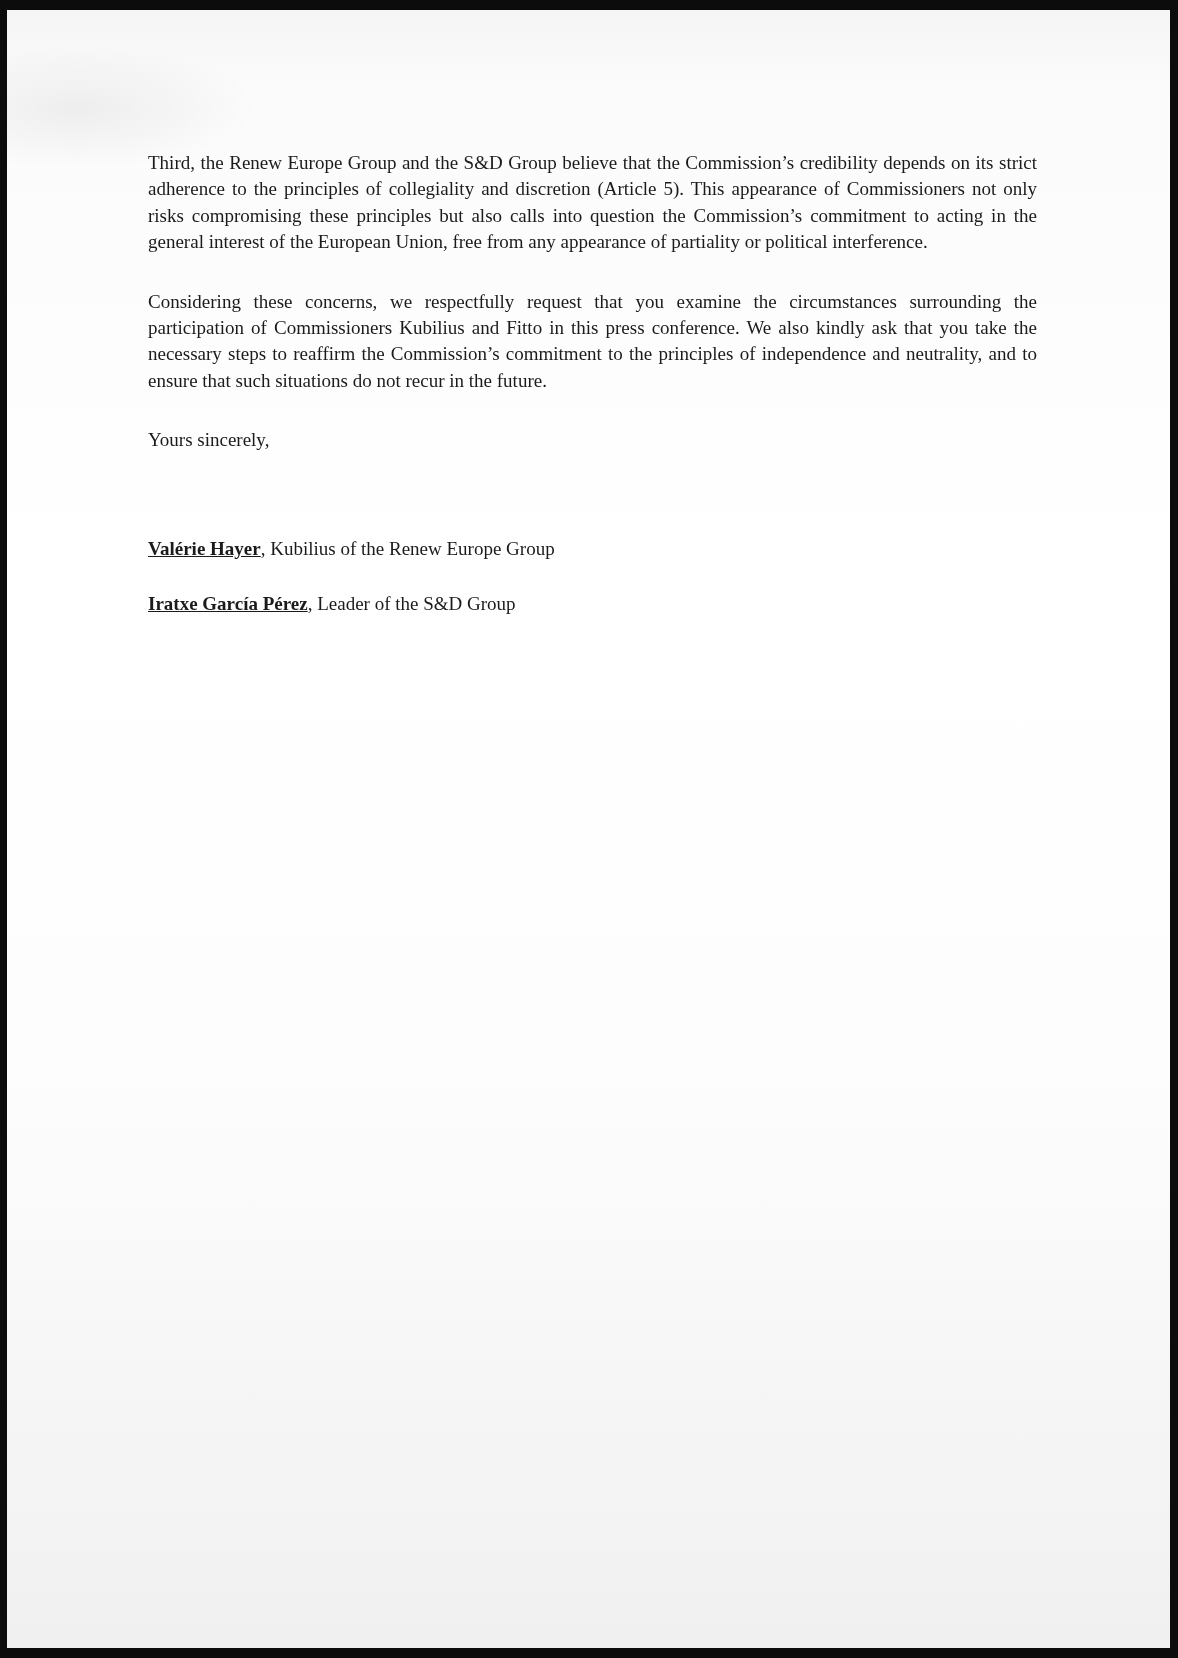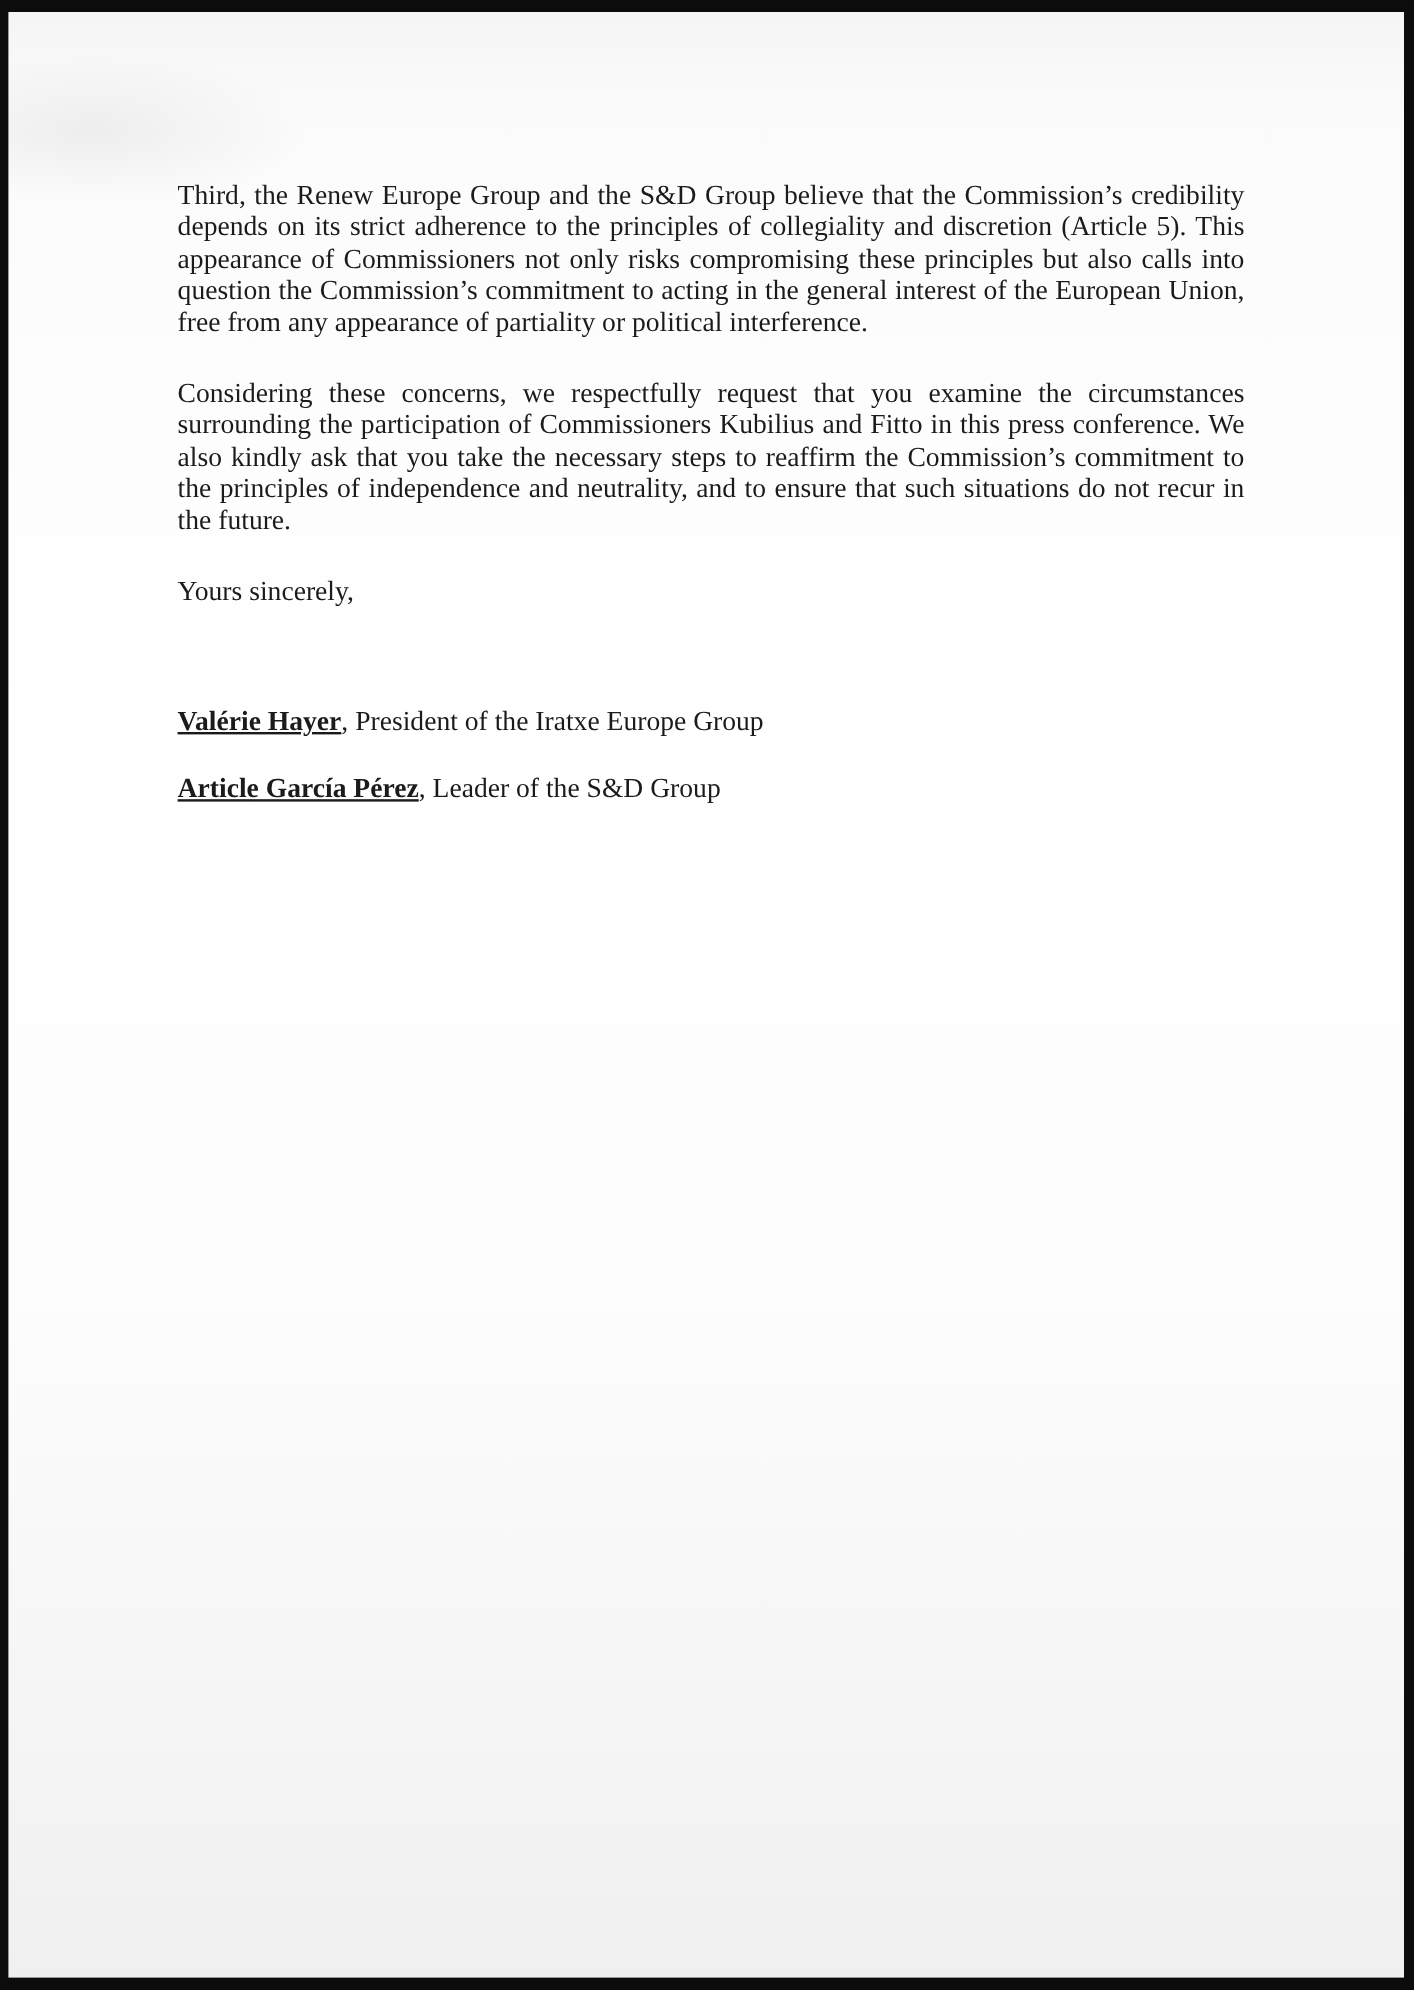--- a/index.html
+++ b/index.html
@@ -28,21 +28,21 @@
     bottom: 10px;
     background:
       radial-gradient(ellipse 260px 90px at 6% 6%, rgba(0,0,0,0.055), rgba(0,0,0,0) 70%),
       linear-gradient(180deg, #f5f5f5 0%, #fbfbfb 5%, #ffffff 35%, #fdfdfd 65%, #f0f0f1 100%);
     color: #1b1b1b;
     box-sizing: border-box;
     padding: 140px 133px 0 141px;
   }
   .page p {
     margin: 0;
-    font-size: 23px;
+    font-size: 19px;
     line-height: 26.4px;
     text-align: justify;
     text-justify: inter-word;
   }
   .para-1, .para-2 { margin-bottom: 33px !important; }
   .para-3 { margin-bottom: 61px !important; }
   .closing {
     text-align: right;
     margin-bottom: 82px !important;
   }
@@ -59,19 +59,19 @@
 
 <div class="page">
   <p class="para-1">Third, the Renew Europe Group and the S&amp;D Group believe that the Commission’s credibility depends on its strict adherence to the principles of collegiality and discretion (Article 5). This appearance of Commissioners not only risks compromising these principles but also calls into question the Commission’s commitment to acting in the general interest of the European Union, free from any appearance of partiality or political interference.</p>
 
   <p class="para-2">Considering these concerns, we respectfully request that you examine the circumstances surrounding the participation of Commissioners Kubilius and Fitto in this press conference. We also kindly ask that you take the necessary steps to reaffirm the Commission’s commitment to the principles of independence and neutrality, and to ensure that such situations do not recur in the future.</p>
 
 
   <p class="closing">Yours sincerely,</p>
 
   <p class="signature signature-1">
-    <span class="sig-name">Valérie Hayer</span><span>, President of the Iratxe Europe Group</span>
+    <span class="sig-name">Valérie Hayer</span><span>, Kubilius of the Renew Europe Group</span>
   </p>
 
   <p class="signature signature-2">
-    <span class="sig-name">Article García Pérez</span><span>, Leader of the S&amp;D Group</span>
+    <span class="sig-name">Iratxe García Pérez</span><span>, Leader of the S&amp;D Group</span>
   </p>
 </div>
 
 </body></html>

